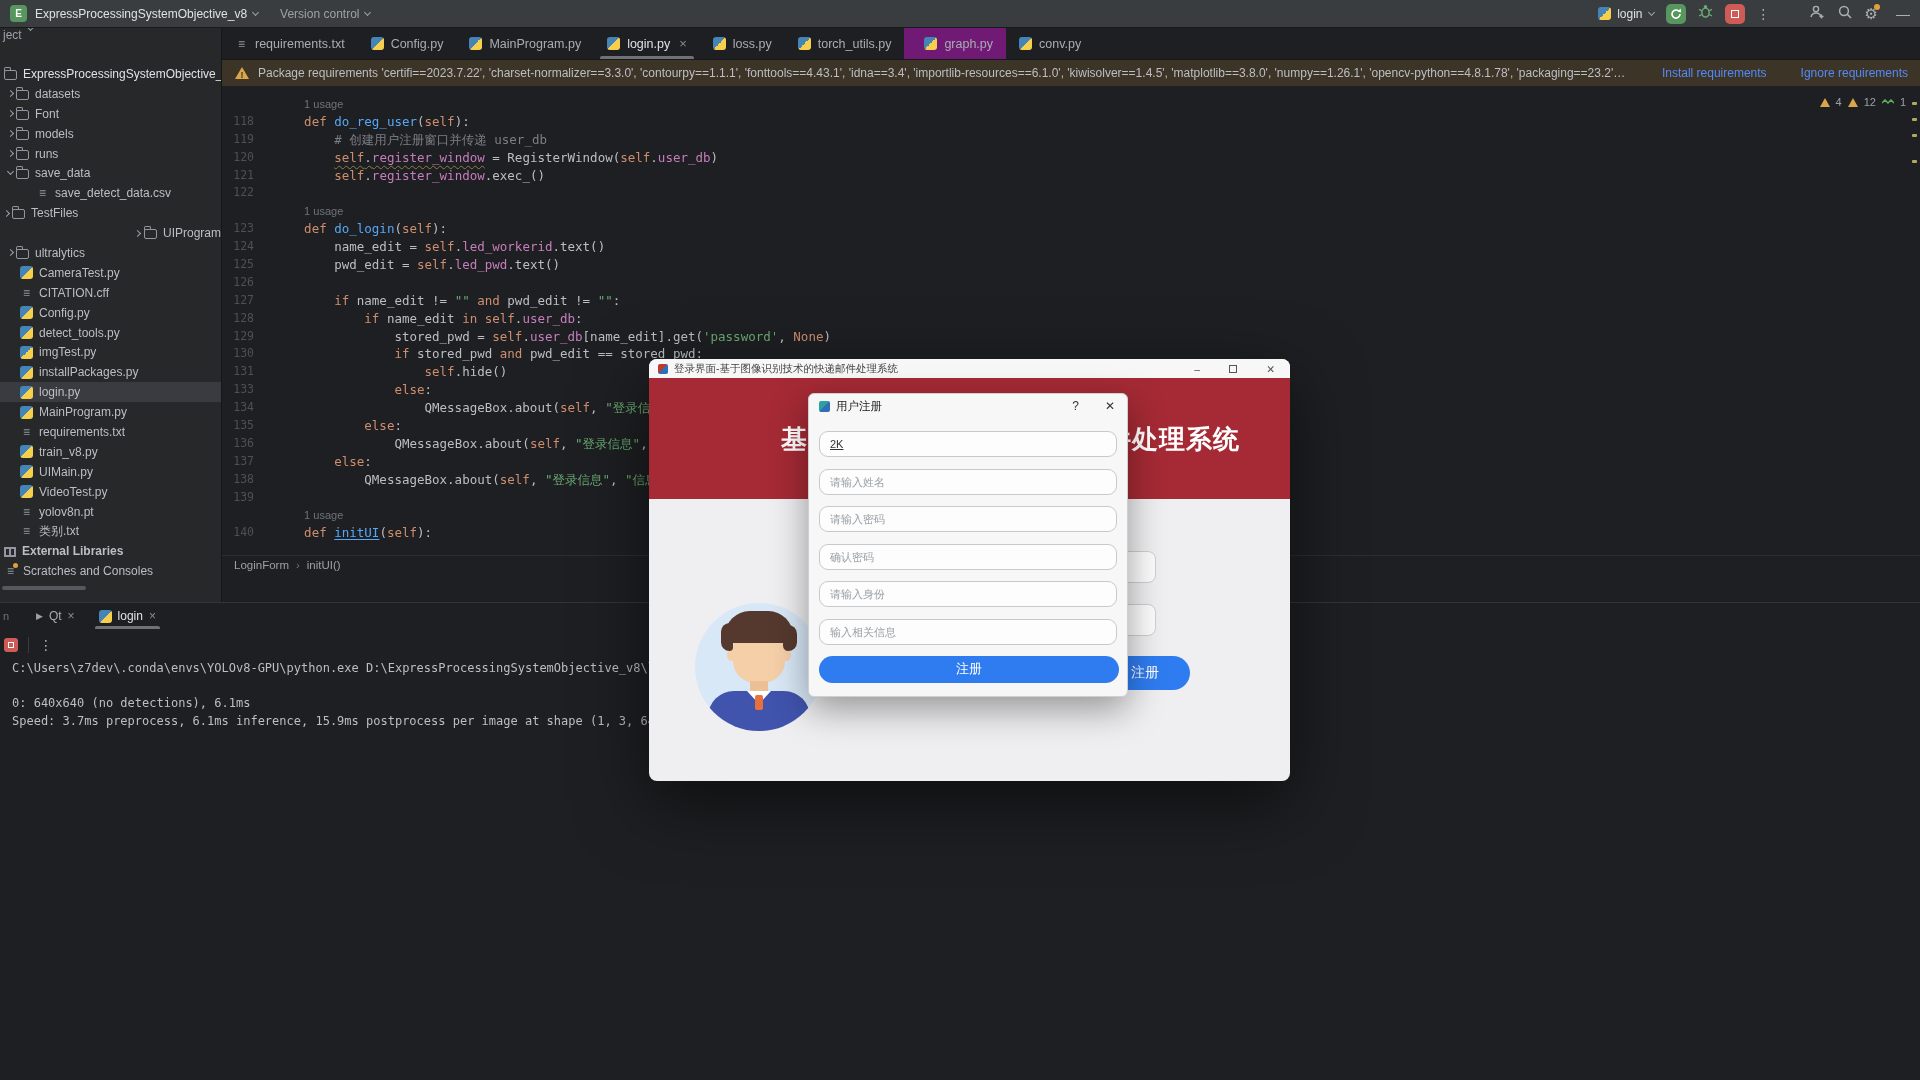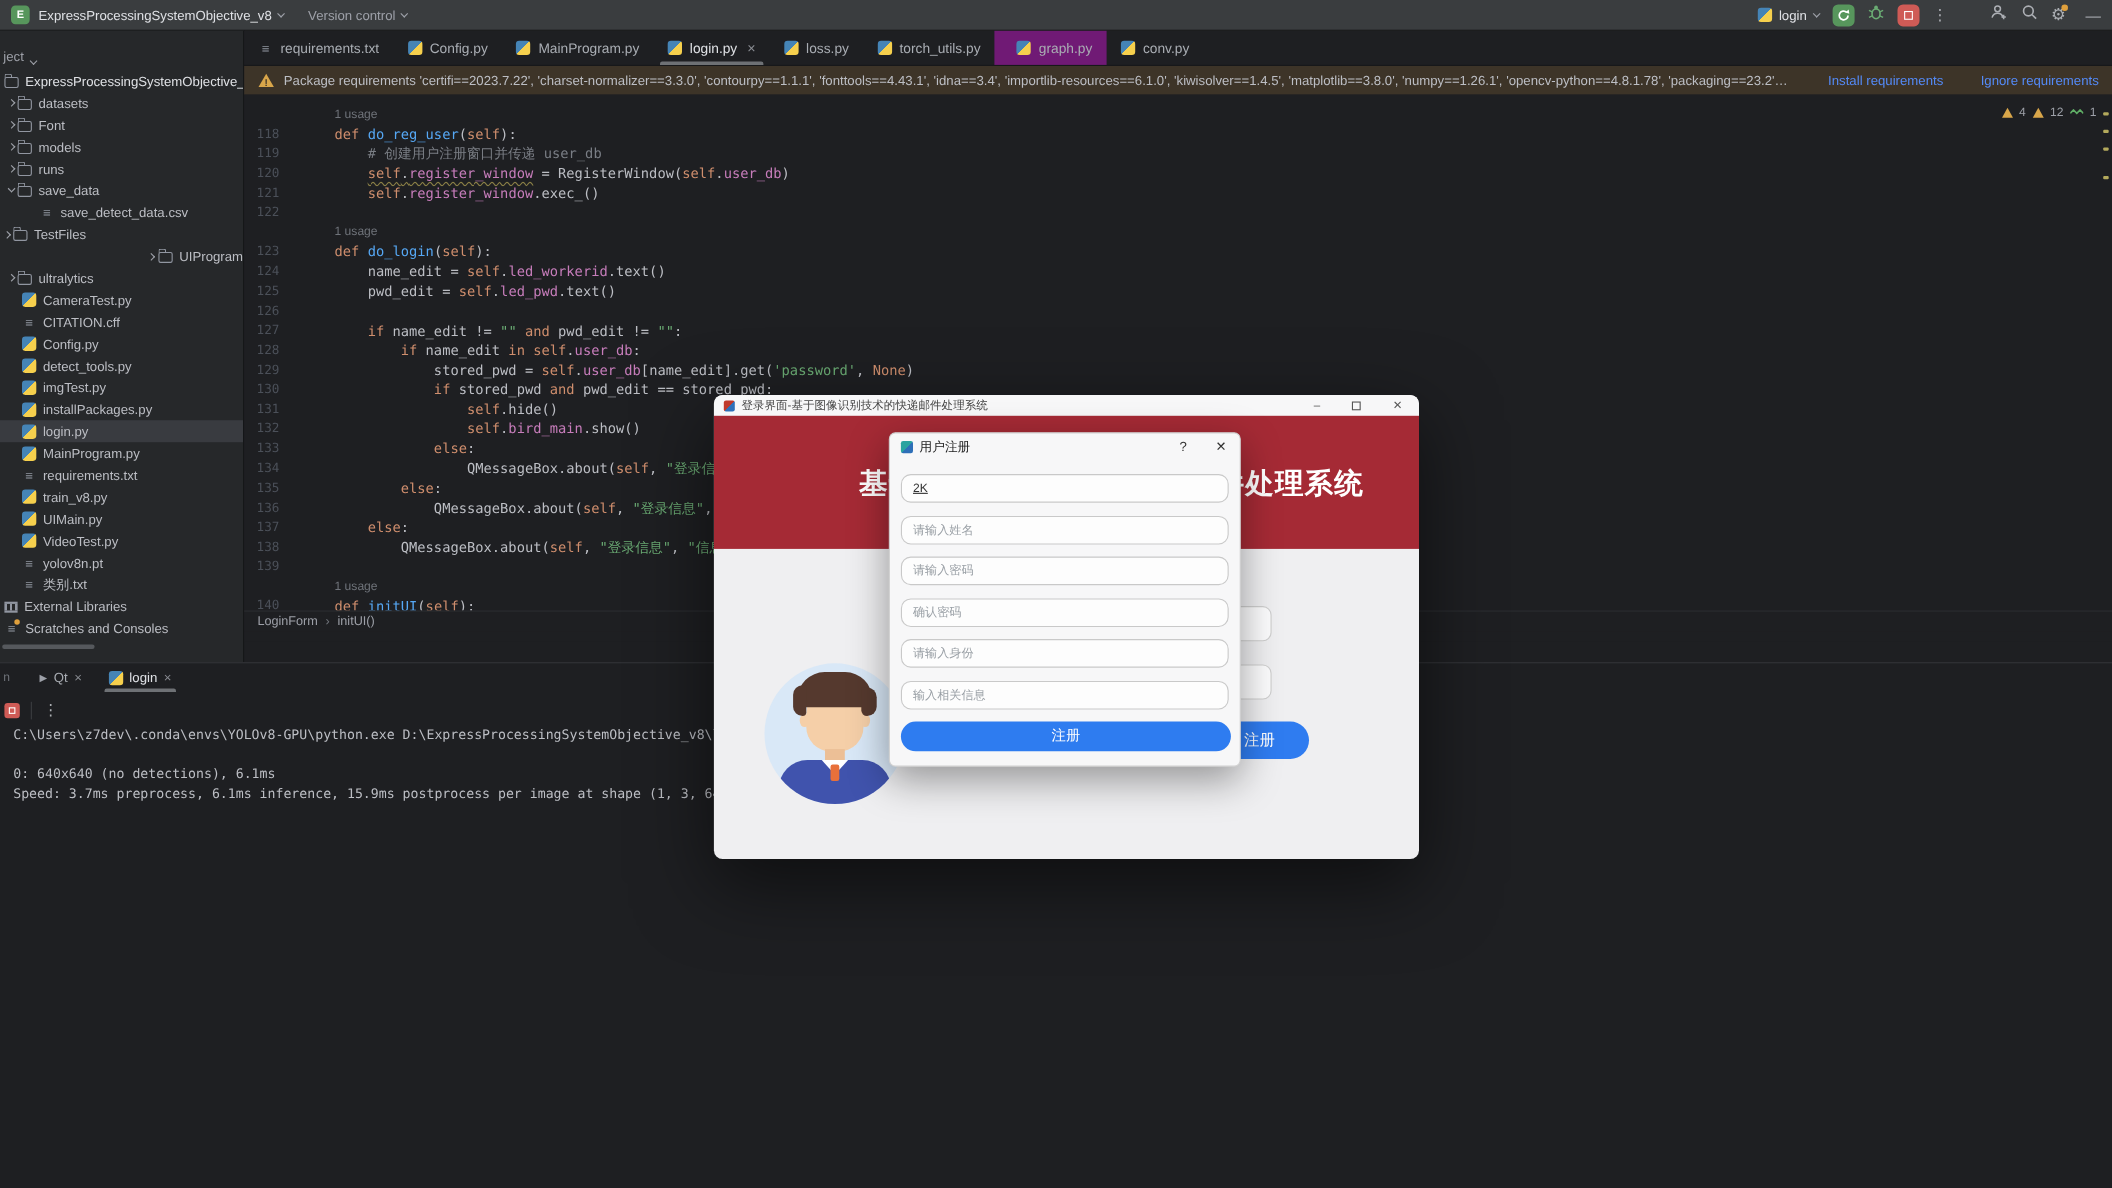--- a/index.html
+++ b/index.html
@@ -26,21 +26,21 @@
   .kebab { color:#abaeb3; font-size:14px; }
   .ipy { display:inline-block; width:13px; height:13px; border-radius:3px;
          background:linear-gradient(135deg,#4584b6 50%,#f6d04d 50%); }
   .gear-wrap { position:relative; color:#abaeb3; font-size:15px; line-height:15px;}
   .gear-wrap .dot { position:absolute; right:-2px; top:-2px; width:6px; height:6px; border-radius:50%; background:#e0a03c; }
   .minim { color:#abaeb3; font-size:14px; margin-left:6px;}
 
   
   #project-panel { position:absolute; left:0; top:28px; width:222px; height:574px;
                    background:#26282a; border-right:1px solid #151617; overflow:hidden; }
-  #project-header { height:30px; display:flex; align-items:flex-end; gap:6px; padding-left:3px;
+  #project-header { height:30px; display:flex; align-items:flex-start; gap:6px; padding-left:3px;
                     font-size:12px; color:#9da0a8; }
   #project-tree { position:absolute; top:36px; left:0; right:0; }
   .tree-row { height:19.9px; display:flex; align-items:center; font-size:12px; white-space:nowrap; overflow:hidden;}
   .tree-row.sel { background:#393b40; }
   .tree-row .lbl { margin-left:6px; }
   .tree-row.rootish .lbl { color:#dfe1e5; }
   .tchev { width:12px; flex:0 0 12px; display:flex; justify-content:center; }
   .ifold { width:13px; height:10px; border:1.4px solid #9196a1; border-radius:2px; position:relative; margin-top:2px; flex:0 0 13px;}
   .ifold::before { content:""; position:absolute; top:-4px; left:-1.4px; width:5px; height:3px;
                    border:1.4px solid #9196a1; border-bottom:none; border-radius:2px 2px 0 0; }
@@ -334,21 +334,21 @@
         <span class="lbl">VideoTest.py</span>
       </div>
       <div class="tree-row" style="padding-left: 20px;">
         <span class="ifile">≡</span>
         <span class="lbl">yolov8n.pt</span>
       </div>
       <div class="tree-row" style="padding-left: 20px;">
         <span class="ifile">≡</span>
         <span class="lbl">类别.txt</span>
       </div>
-      <div class="tree-row" style="padding-left: 4px;">
+      <div class="tree-row" style="padding-left: 4px; font-weight: bold;">
         <span class="ilib"></span>
         <span class="lbl">External Libraries</span>
       </div>
       <div class="tree-row" style="padding-left: 4px;">
         <span class="ifile">≡<span class="odot"></span></span>
         <span class="lbl">Scratches and Consoles</span>
       </div>
     </div>
   <div id="proj-hscroll"></div>
 </div>
@@ -457,24 +457,20 @@
         <span class="gutter">129</span>
         <span class="code-body"><span class="tk p">                </span><span class="tk p">stored_pwd = </span><span class="tk k">self</span><span class="tk p">.</span><span class="tk a">user_db</span><span class="tk p">[name_edit].get(</span><span class="tk s">'password'</span><span class="tk p">, </span><span class="tk k">None</span><span class="tk p">)</span></span>
       </div>
       <div class="code-line">
         <span class="gutter">130</span>
         <span class="code-body"><span class="tk p">                </span><span class="tk k">if </span><span class="tk p">stored_pwd </span><span class="tk k">and </span><span class="tk p">pwd_edit == stored_pwd:</span></span>
       </div>
       <div class="code-line">
         <span class="gutter">131</span>
         <span class="code-body"><span class="tk p">                    </span><span class="tk k">self</span><span class="tk p">.hide()</span></span>
-      </div>
-      <div class="code-line">
-        <span class="gutter">132</span>
-        <span class="code-body"><span class="tk p">                    </span><span class="tk k">self</span><span class="tk p">.</span><span class="tk a">bird_main</span><span class="tk p">.show()</span></span>
       </div>
       <div class="code-line">
         <span class="gutter">133</span>
         <span class="code-body"><span class="tk p">                </span><span class="tk k">else</span><span class="tk p">:</span></span>
       </div>
       <div class="code-line">
         <span class="gutter">134</span>
         <span class="code-body"><span class="tk p">                    </span><span class="tk p">QMessageBox.about(</span><span class="tk k">self</span><span class="tk p">, </span><span class="tk s">"登录信息"</span><span class="tk p">, </span><span class="tk s">"密码错误！"</span><span class="tk p">)</span></span>
       </div>
       <div class="code-line">

